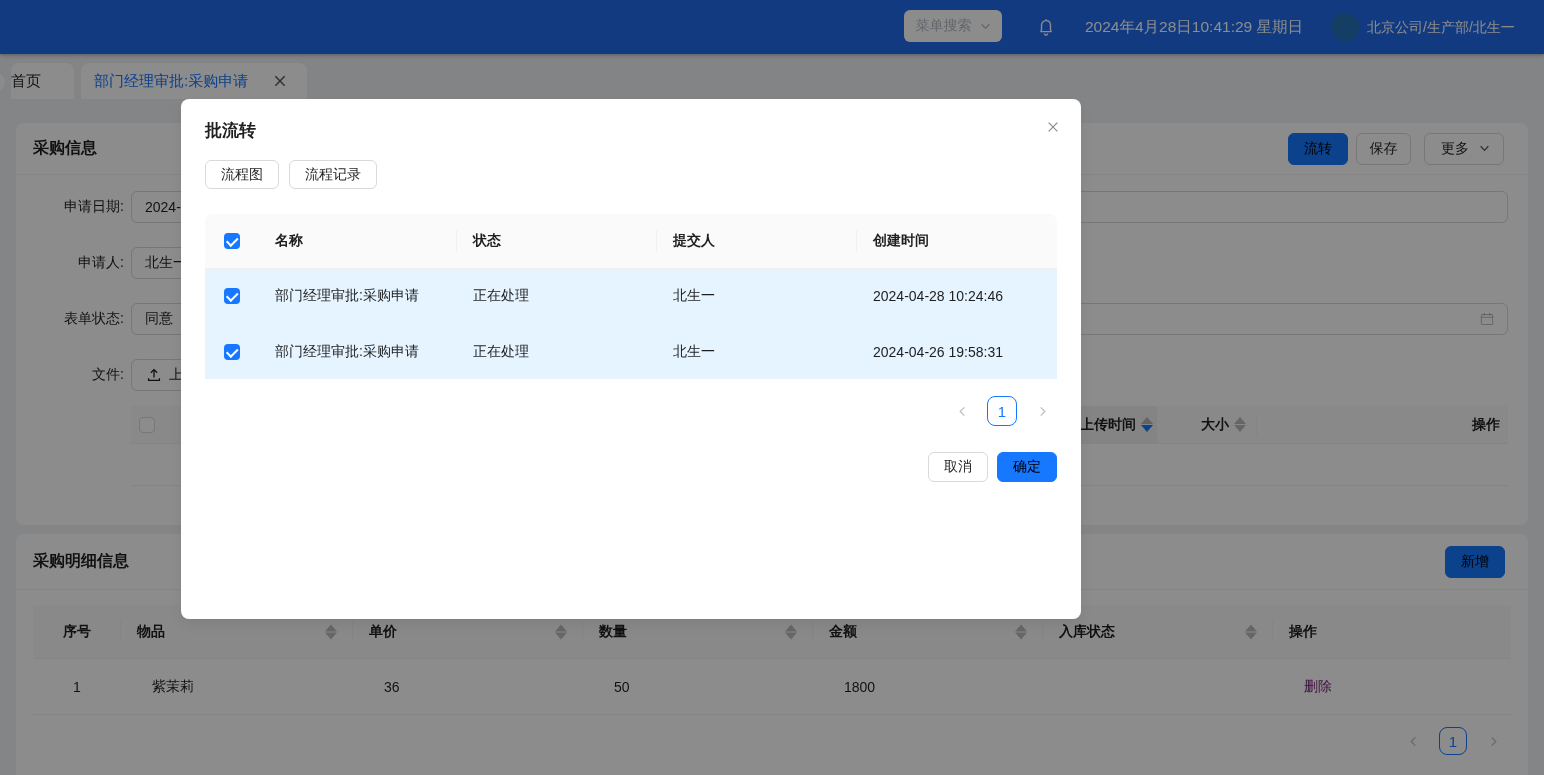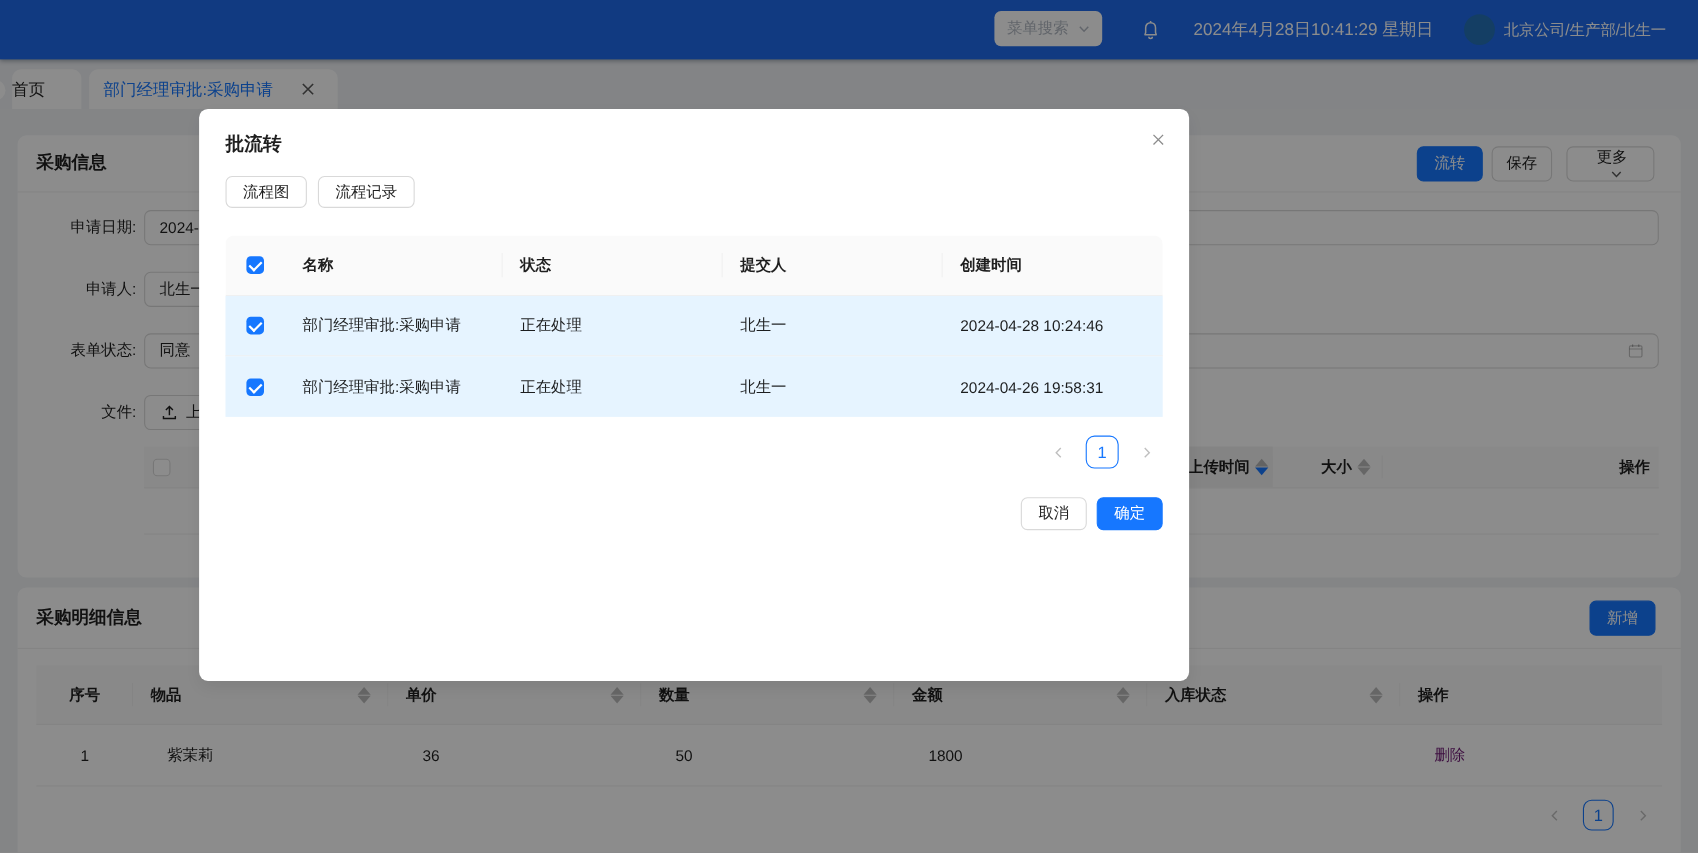--- a/index.html
+++ b/index.html
@@ -33,25 +33,25 @@
   .tab-active .tab-close { margin-left:auto; margin-right:20px; width:14px; height:14px; }
   .tab-close { width:12px; height:12px; color:#595959; display:block; }
   
   .card { position:absolute; left:16px; width:1512px; background:#fff; border-radius:8px; }
   .card-hd { height:52px; display:flex; align-items:center; padding:0 24px 0 17px;
     border-bottom:1px solid #f0f0f0; }
   .card-title { font-size:16px; font-weight:700;text-align:center; }
   .hd-actions { margin-left:auto; display:flex; align-items:center; }
   .hd-actions .btn-primary { width:60px; padding:0; margin-right:8px; }
   .hd-actions .btn-save { width:55px; padding:0; margin-right:13px; }
-  .hd-actions .btn-more { width:80px; padding:0 13px 0 16px; justify-content:space-between;flex-direction:column; }
+  .hd-actions .btn-more { width:80px; padding:0 13px 0 16px; justify-content:space-between; }
   .btn { height:32px; border-radius:6px; border:1px solid #d9d9d9; background:#fff;
     display:inline-flex; align-items:center; justify-content:center; font-size:14px;
     padding:0 15px; cursor:pointer; color:rgba(0,0,0,0.88); }
-  .btn-primary { background:var(--primary,#1677ff); border-color:var(--primary,#1677ff); color:#ffffff; padding:0 13px; }
+  .btn-primary { background:var(--primary,#1677ff); border-color:var(--primary,#1677ff); color:#000000; padding:0 13px; }
   .chev { width:11px; height:11px; margin-left:7px; color:rgba(0,0,0,0.65); }
   
   .card1 { top:123px; height:402px; }
   .card1-body { padding:16px 20px 0 17px; }
   .form-row { display:flex; align-items:center; margin-bottom:24px; height:32px; }
   .form-label { width:91px; text-align:right; margin-right:7px; color:rgba(0,0,0,0.88); flex:none; }
   .inp { height:32px; border:1px solid #d9d9d9; border-radius:6px; background:#fff;
     display:flex; align-items:center; padding:0 13px; font-size:14px; }
   .inp-full { width:1377px; }
   .inp-half { width:620px; }

